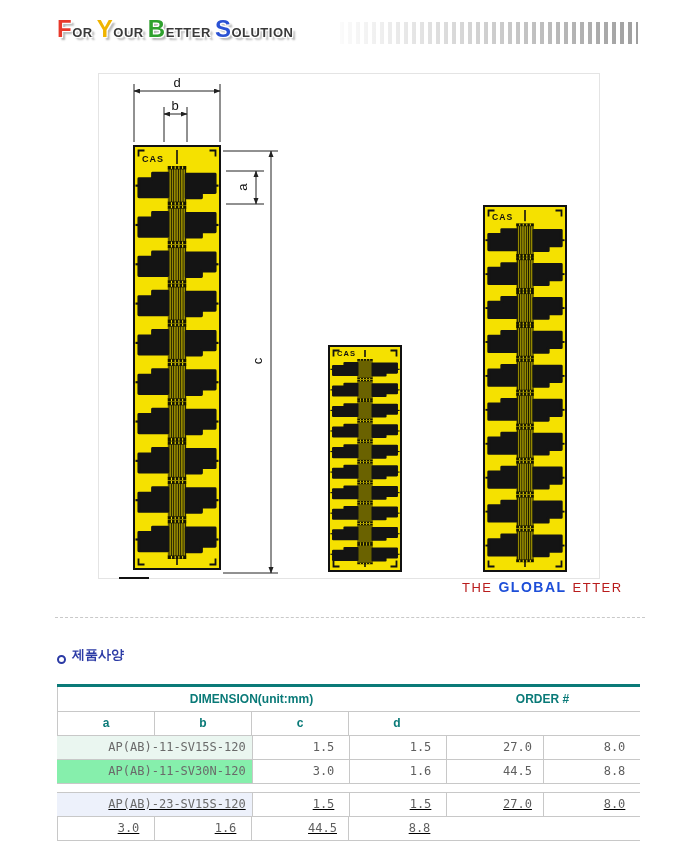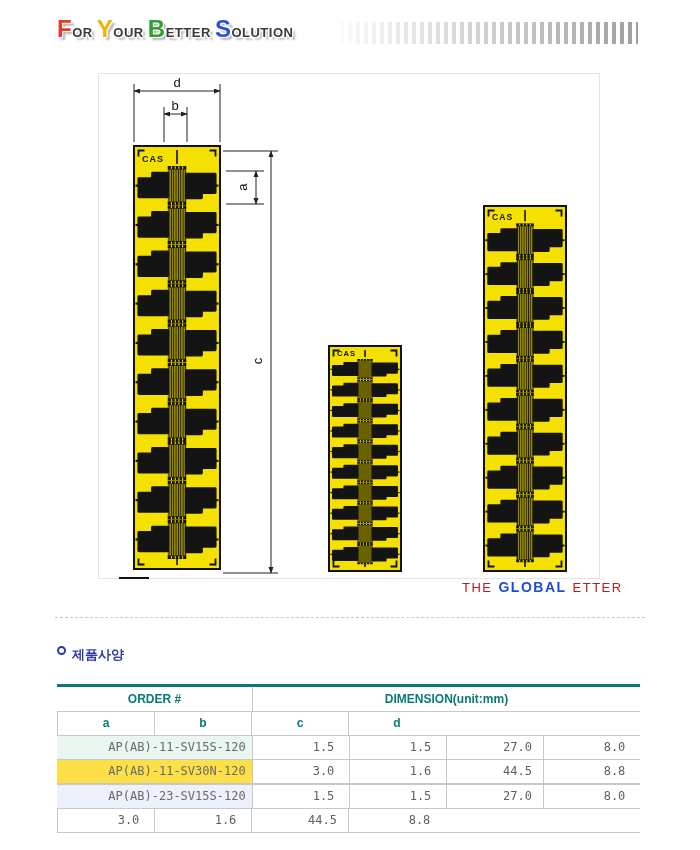--- a/index.html
+++ b/index.html
@@ -28,41 +28,41 @@
   }
   .panel svg{display:block;}
   .reg-mark{position:absolute;left:119px;top:577px;width:30px;height:2px;background:#111;}
   .tagline{
     position:absolute;left:462px;top:578px;white-space:nowrap;letter-spacing:1.5px;
   }
   .tagline .lt{font-size:13px;color:#b91c1c;font-weight:400;}
   .tagline .bd{font-size:14px;color:#1d4ed8;font-weight:bold;}
   
   .divider{position:absolute;left:55px;top:617px;width:590px;border-top:1px dashed #c9c9c9;}
-  .section-title{position:absolute;left:57px;top:646px;display:flex;align-items:flex-start;}
+  .section-title{position:absolute;left:57px;top:646px;display:flex;align-items:flex-end;}
   .bullet{
     display:inline-block;width:7px;height:7px;border:2.5px solid #2b3aa5;border-radius:50%;
     margin-right:6px;box-sizing:border-box;background:#fff;width:9px;height:9px;
   }
   .section-title .txt{color:#2b3aa5;font-weight:bold;font-size:13px;}
   
   .spec-table{
     position:absolute;left:57px;top:684px;width:583px;
     border-top:3px solid #0a7a78;font-size:12px;
   }
   .tr{display:flex;border-bottom:1px solid #c8c8c8;height:23px;line-height:23px;}
   .t-head .r1{height:24px;line-height:24px;}
   .th,.td{text-align:center;box-sizing:border-box;}
   .th{color:#0a7a78;font-weight:bold;}
   .model-col{width:195px;}
   .num-col{width:97px;border-left:1px solid #c8c8c8;}
   .dim-col{width:388px;border-left:1px solid #c8c8c8;}
   .td{font-family:"DejaVu Sans Mono", monospace;color:#5f5f5f;font-size:12px;padding-left:45px;}
   .td.model-col{color:#6a6a6a;}
-  .tgroup + .tgroup{margin-top:0;border-top:1px solid #c8c8c8;}
+  .tgroup + .tgroup{margin-top:8px;border-top:1px solid #c8c8c8;text-decoration:underline;}
   
   text{font-family:"Liberation Sans", sans-serif;}
 </style>
 </head>
 <body>
 
 <svg width="0" height="0" style="position:absolute" aria-hidden="true">
   <defs>
     <pattern id="gpat" width="2.4" height="4" patternUnits="userSpaceOnUse">
       <rect width="2.4" height="4" fill="#a89a00"></rect>
@@ -198,41 +198,41 @@
 <div class="divider"></div>
 
 <div class="section-title">
   <span class="bullet"></span>
   <span class="txt">제품사양</span>
 </div>
 
 <div class="spec-table">
   <div class="t-head">
     <div class="tr r1">
+      <div class="th dim-col">DIMENSION(unit:mm)</div>
       <div class="th model-col">ORDER #</div>
-      <div class="th dim-col">DIMENSION(unit:mm)</div>
     </div>
     <div class="tr r2">
       <div class="th num-col">a</div>
       <div class="th num-col">b</div>
       <div class="th num-col">c</div>
       <div class="th num-col">d</div>
     </div>
   </div>
   <div class="t-body" id="table-body">
       <div class="tgroup">
         <div class="tr">
           <div class="td model-col" style="background: rgb(234, 246, 240);">AP(AB)-11-SV15S-120</div>
           <div class="td num-col">1.5</div>
           <div class="td num-col">1.5</div>
           <div class="td num-col">27.0</div>
           <div class="td num-col">8.0</div>
         </div>
         <div class="tr">
-          <div class="td model-col" style="background: #fde047;">AP(AB)-11-SV30N-120</div>
+          <div class="td model-col" style="background: #86efac;">AP(AB)-11-SV30N-120</div>
           <div class="td num-col">3.0</div>
           <div class="td num-col">1.6</div>
           <div class="td num-col">44.5</div>
           <div class="td num-col">8.8</div>
         </div>
       </div>
       <div class="tgroup">
         <div class="tr">
           <div class="td model-col" style="background: rgb(237, 241, 251);">AP(AB)-23-SV15S-120</div>
           <div class="td num-col">1.5</div>

